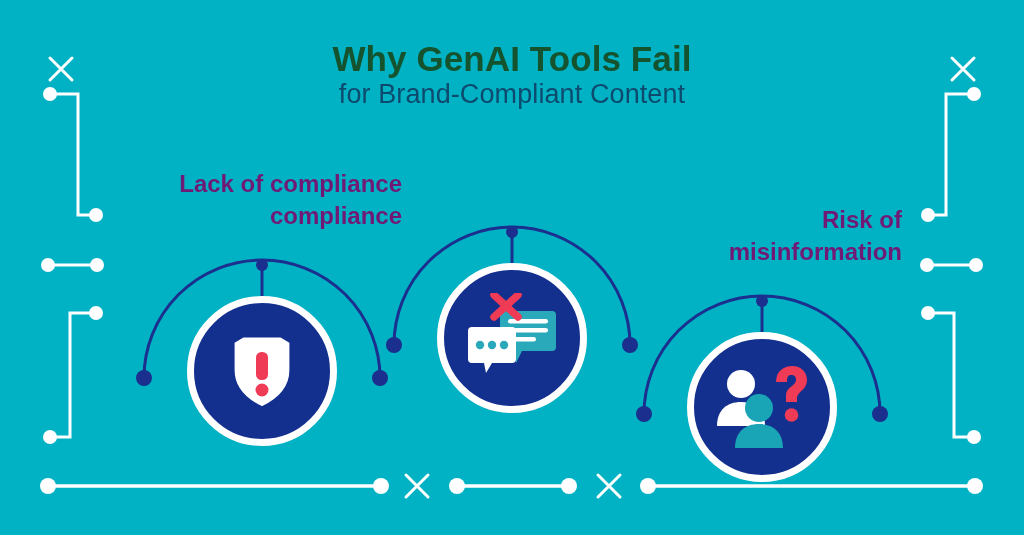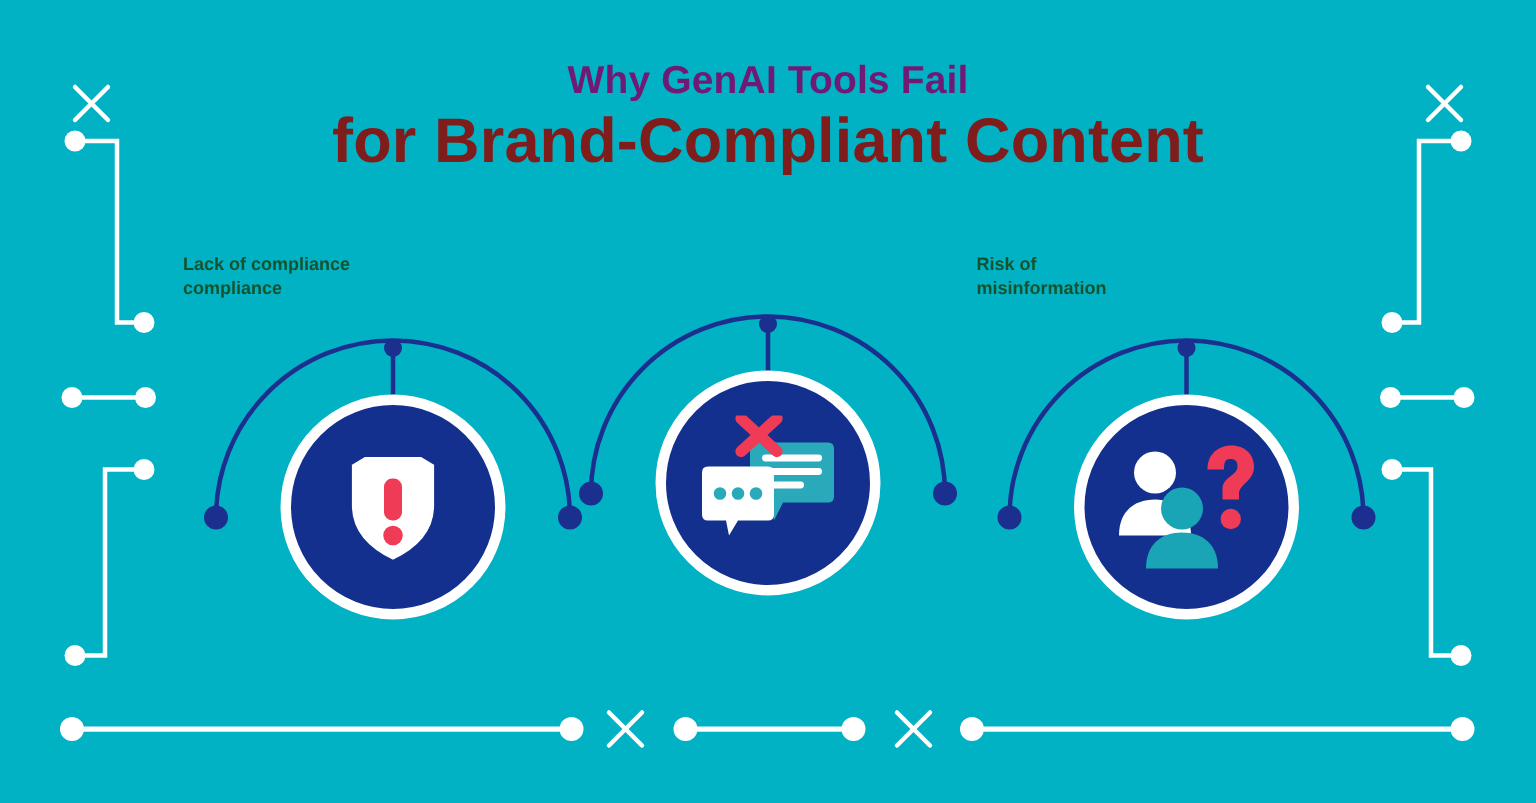--- a/index.html
+++ b/index.html
@@ -22,56 +22,56 @@
   .title-block {
     position: absolute;
     top: 38px;
     left: 0;
     width: 1024px;
     text-align: center;
     line-height: 1.18;
   }
   .title-line1 {
     display: block;
-    font-size: 26px;
+    font-size: 35px;
     font-weight: bold;
-    color: #701a75;
+    color: #14532d;
     letter-spacing: 0.1px;
   }
   .title-line2 {
     display: block;
-    font-size: 42px;
-    font-weight: bold;
-    color: #7f1d1d;
+    font-size: 27px;
+    font-weight: normal;
+    color: #0c4a6e;
     letter-spacing: 0.1px;
   }
 
   
   .columns {
     position: absolute;
     top: 168px;
     left: 0;
     width: 1024px;
     height: 300px;
   }
   .column {
     position: absolute;
     width: 280px;
     top: 0;
   }
   .col-1 { left: 122px; }
   .col-2 { left: 372px; }
-  .col-3 { left: 651px; }
+  .col-3 { left: 622px; margin-top: 36px; }
 
   .col-heading {
     width: 100%;
-    text-align: left;
-    font-size: 12px;
+    text-align: right;
+    font-size: 24px;
     font-weight: bold;
-    color: #14532d;
+    color: #701a75;
     line-height: 1.35;
     letter-spacing: 0px;
   }
 
   
   .node-wrap {
     position: relative;
     width: 280px;
     height: 220px;
     margin-top: 15px;

